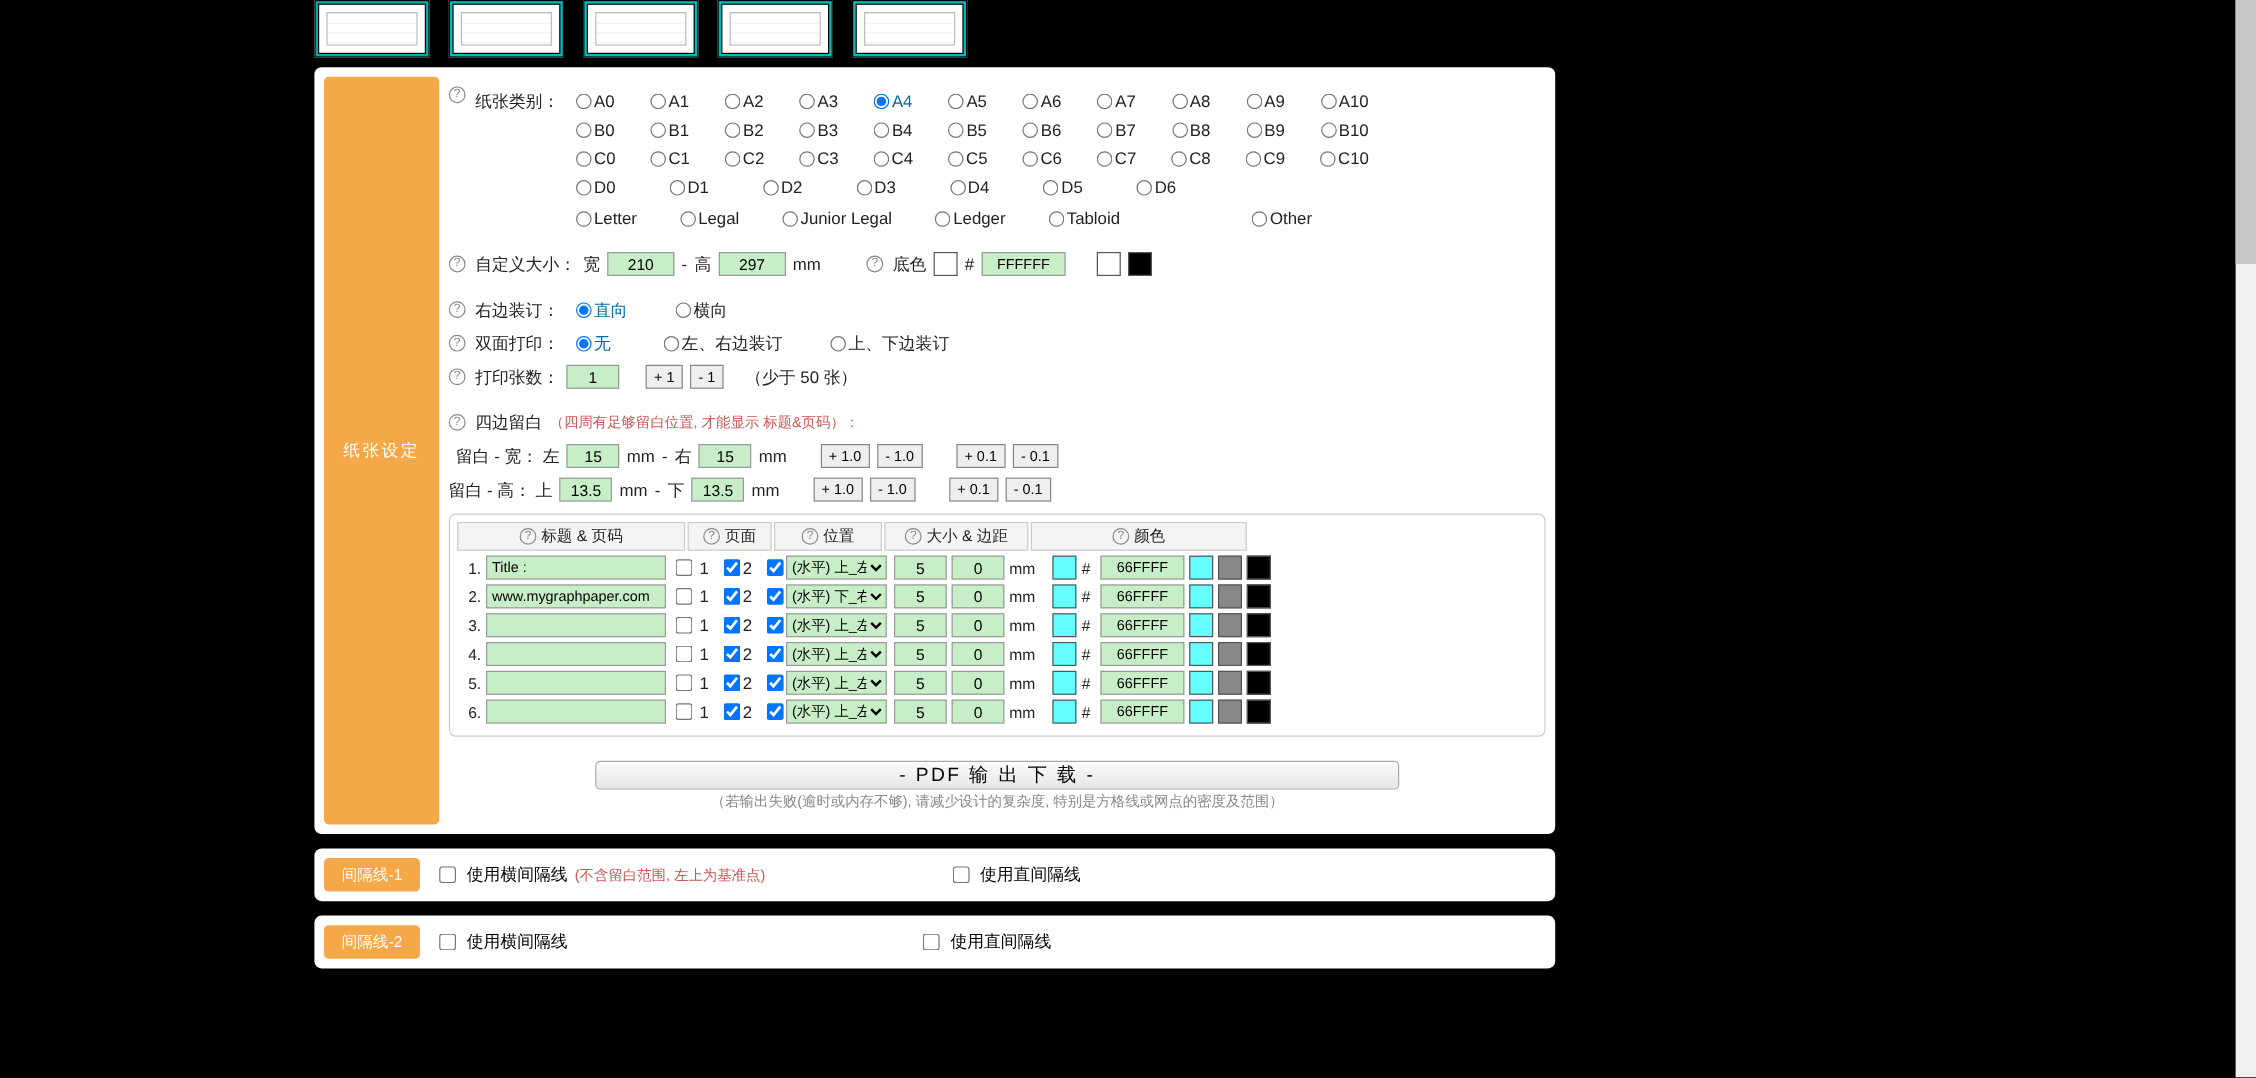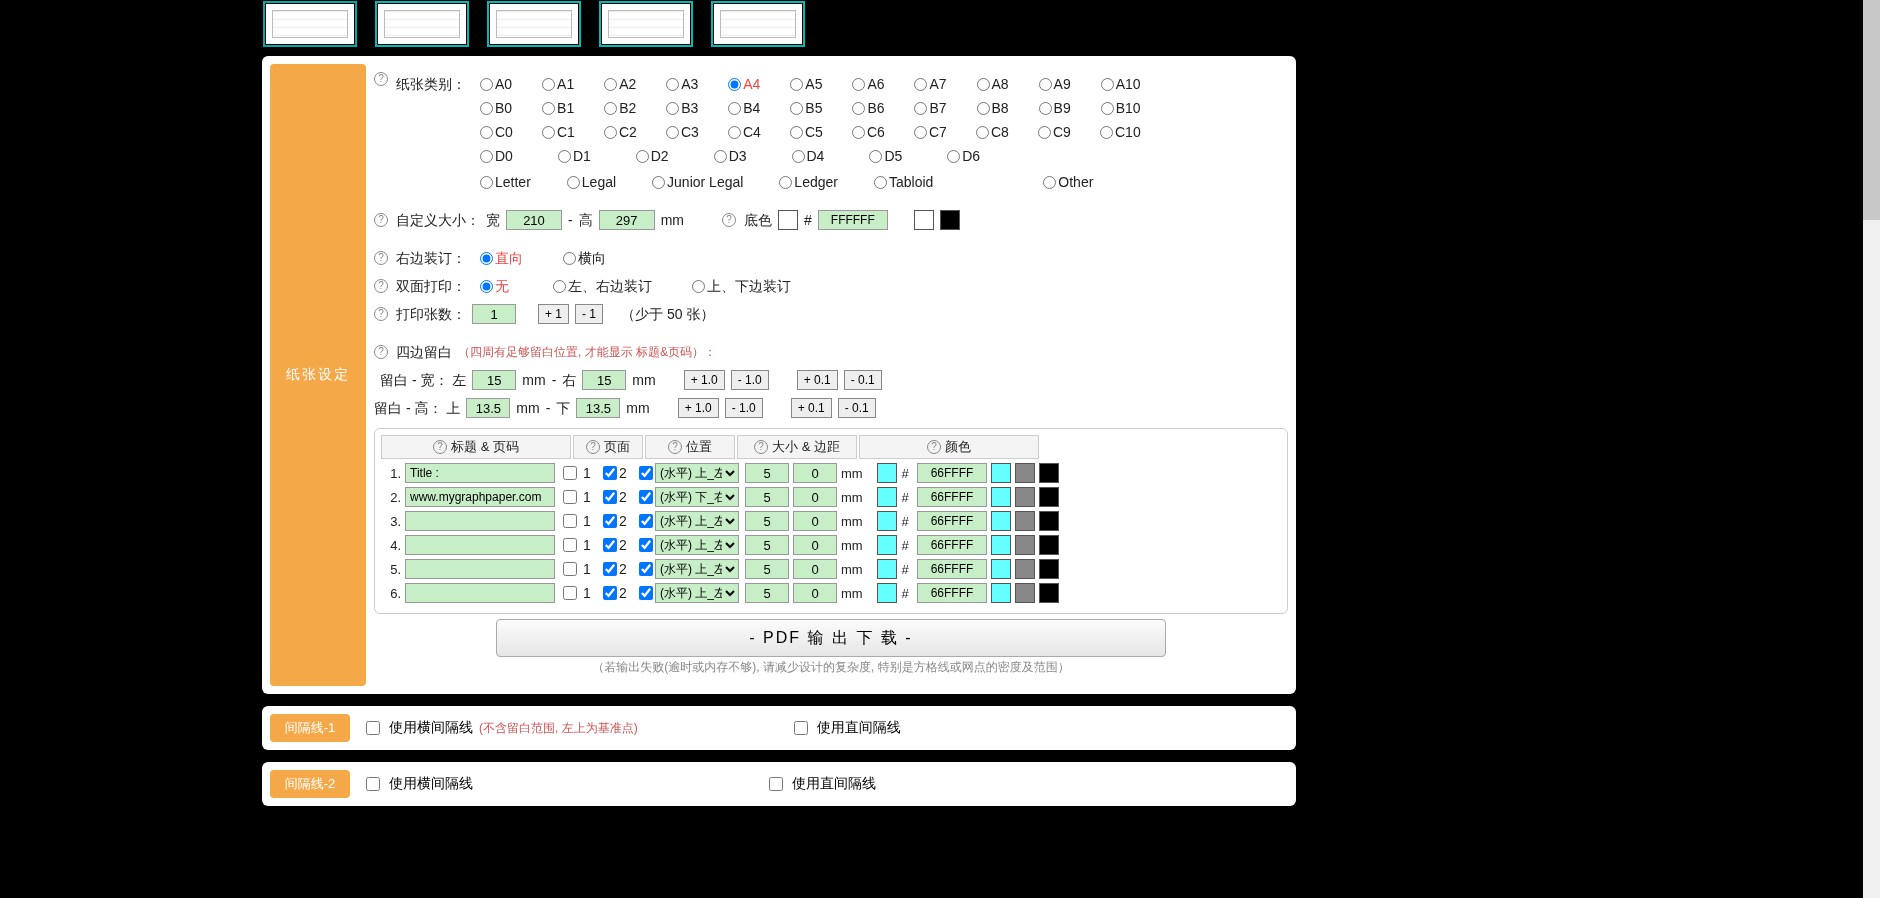--- a/index.html
+++ b/index.html
@@ -70,21 +70,21 @@
     line-height: 24px;
   }
   .help {
     display: inline-block; width: 14px; height: 14px;
     border: 1px solid #888; border-radius: 50%;
     font-size: 10px; line-height: 12px; text-align: center;
     color: #888;
     margin-right: 2px;
   }
   .radio { margin: 0 2px 0 8px; }
-  .red { color: #ef4444; }
+  .red { color: #0369a1; }
   .faded-red { color: #c55; font-size: 12px; }
   .num-in {
     background: #c8eec8;
     border: 1px solid #999;
     width: 56px; height: 20px;
     text-align: center;
     font-size: 13px;
   }
   .sm-num { width: 44px; }
   .tiny-btn {
@@ -163,23 +163,23 @@
   }
   .mm { font-size: 13px; }
   .hash { font-size: 13px; text-align:center;}
   .sw-cyan { background: #66FFFF; }
   .sw-gray { background: #888; }
   .sw-black { background: #000; }
   .sw-white { background: #fff; }
 
   .dl-btn {
     width: 670px;
-    margin: 5px auto 2px auto;
+    margin: 20px auto 2px auto;
     display: block;
-    height: 38px;
+    height: 24px;
     background: linear-gradient(#fbfbfb,#e6e6e6);
     border: 1px solid #aaa;
     border-radius: 4px;
     font-size: 16px;
     letter-spacing: 2px;
     cursor: pointer;
   }
   .hint {
     text-align: center; color: #888; font-size: 12px;
     margin-bottom: 6px;

